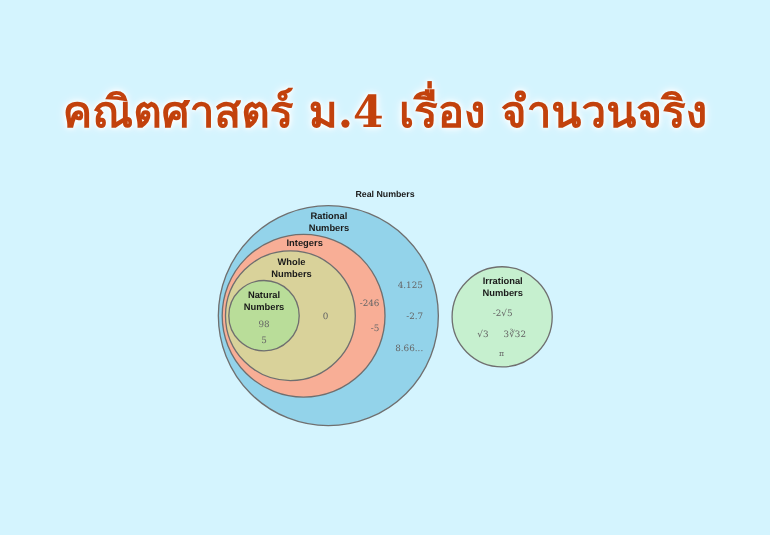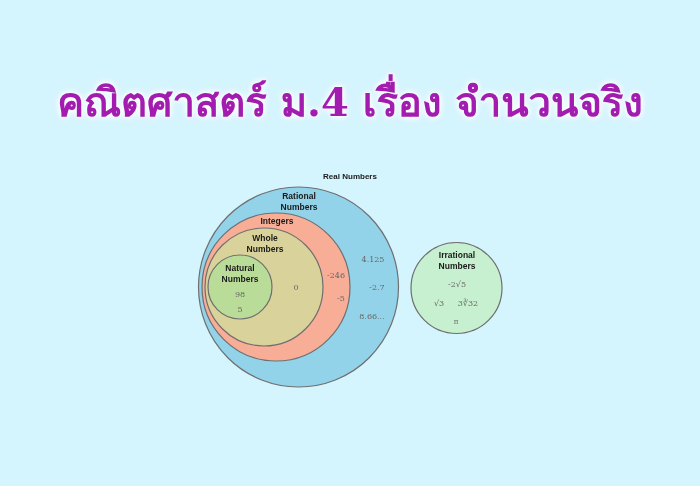--- a/index.html
+++ b/index.html
@@ -11,21 +11,21 @@
       font-family: "DejaVu Sans", sans-serif;
     }
     .title {
       position: absolute;
       left: 0; top: 78px;
       width: 700px;
       text-align: center;
       font-family: "DejaVu Serif", serif;
       font-weight: bold;
       font-size: 40px;
-      color: #a21caf;
+      color: #c2410c;
       text-shadow: 0 0 6px #fff, 0 0 10px #fff, 0 0 3px #fff;
       letter-spacing: 0px;
       line-height: 48px;
     }
     svg.diagram {
       position: absolute; left: 0; top: 0;
     }
     .lbl { font-family: "Liberation Sans", sans-serif; font-weight: bold; fill: #1a1a1a; }
     .num { font-family: "DejaVu Serif", serif; fill: #666; }
   </style>

